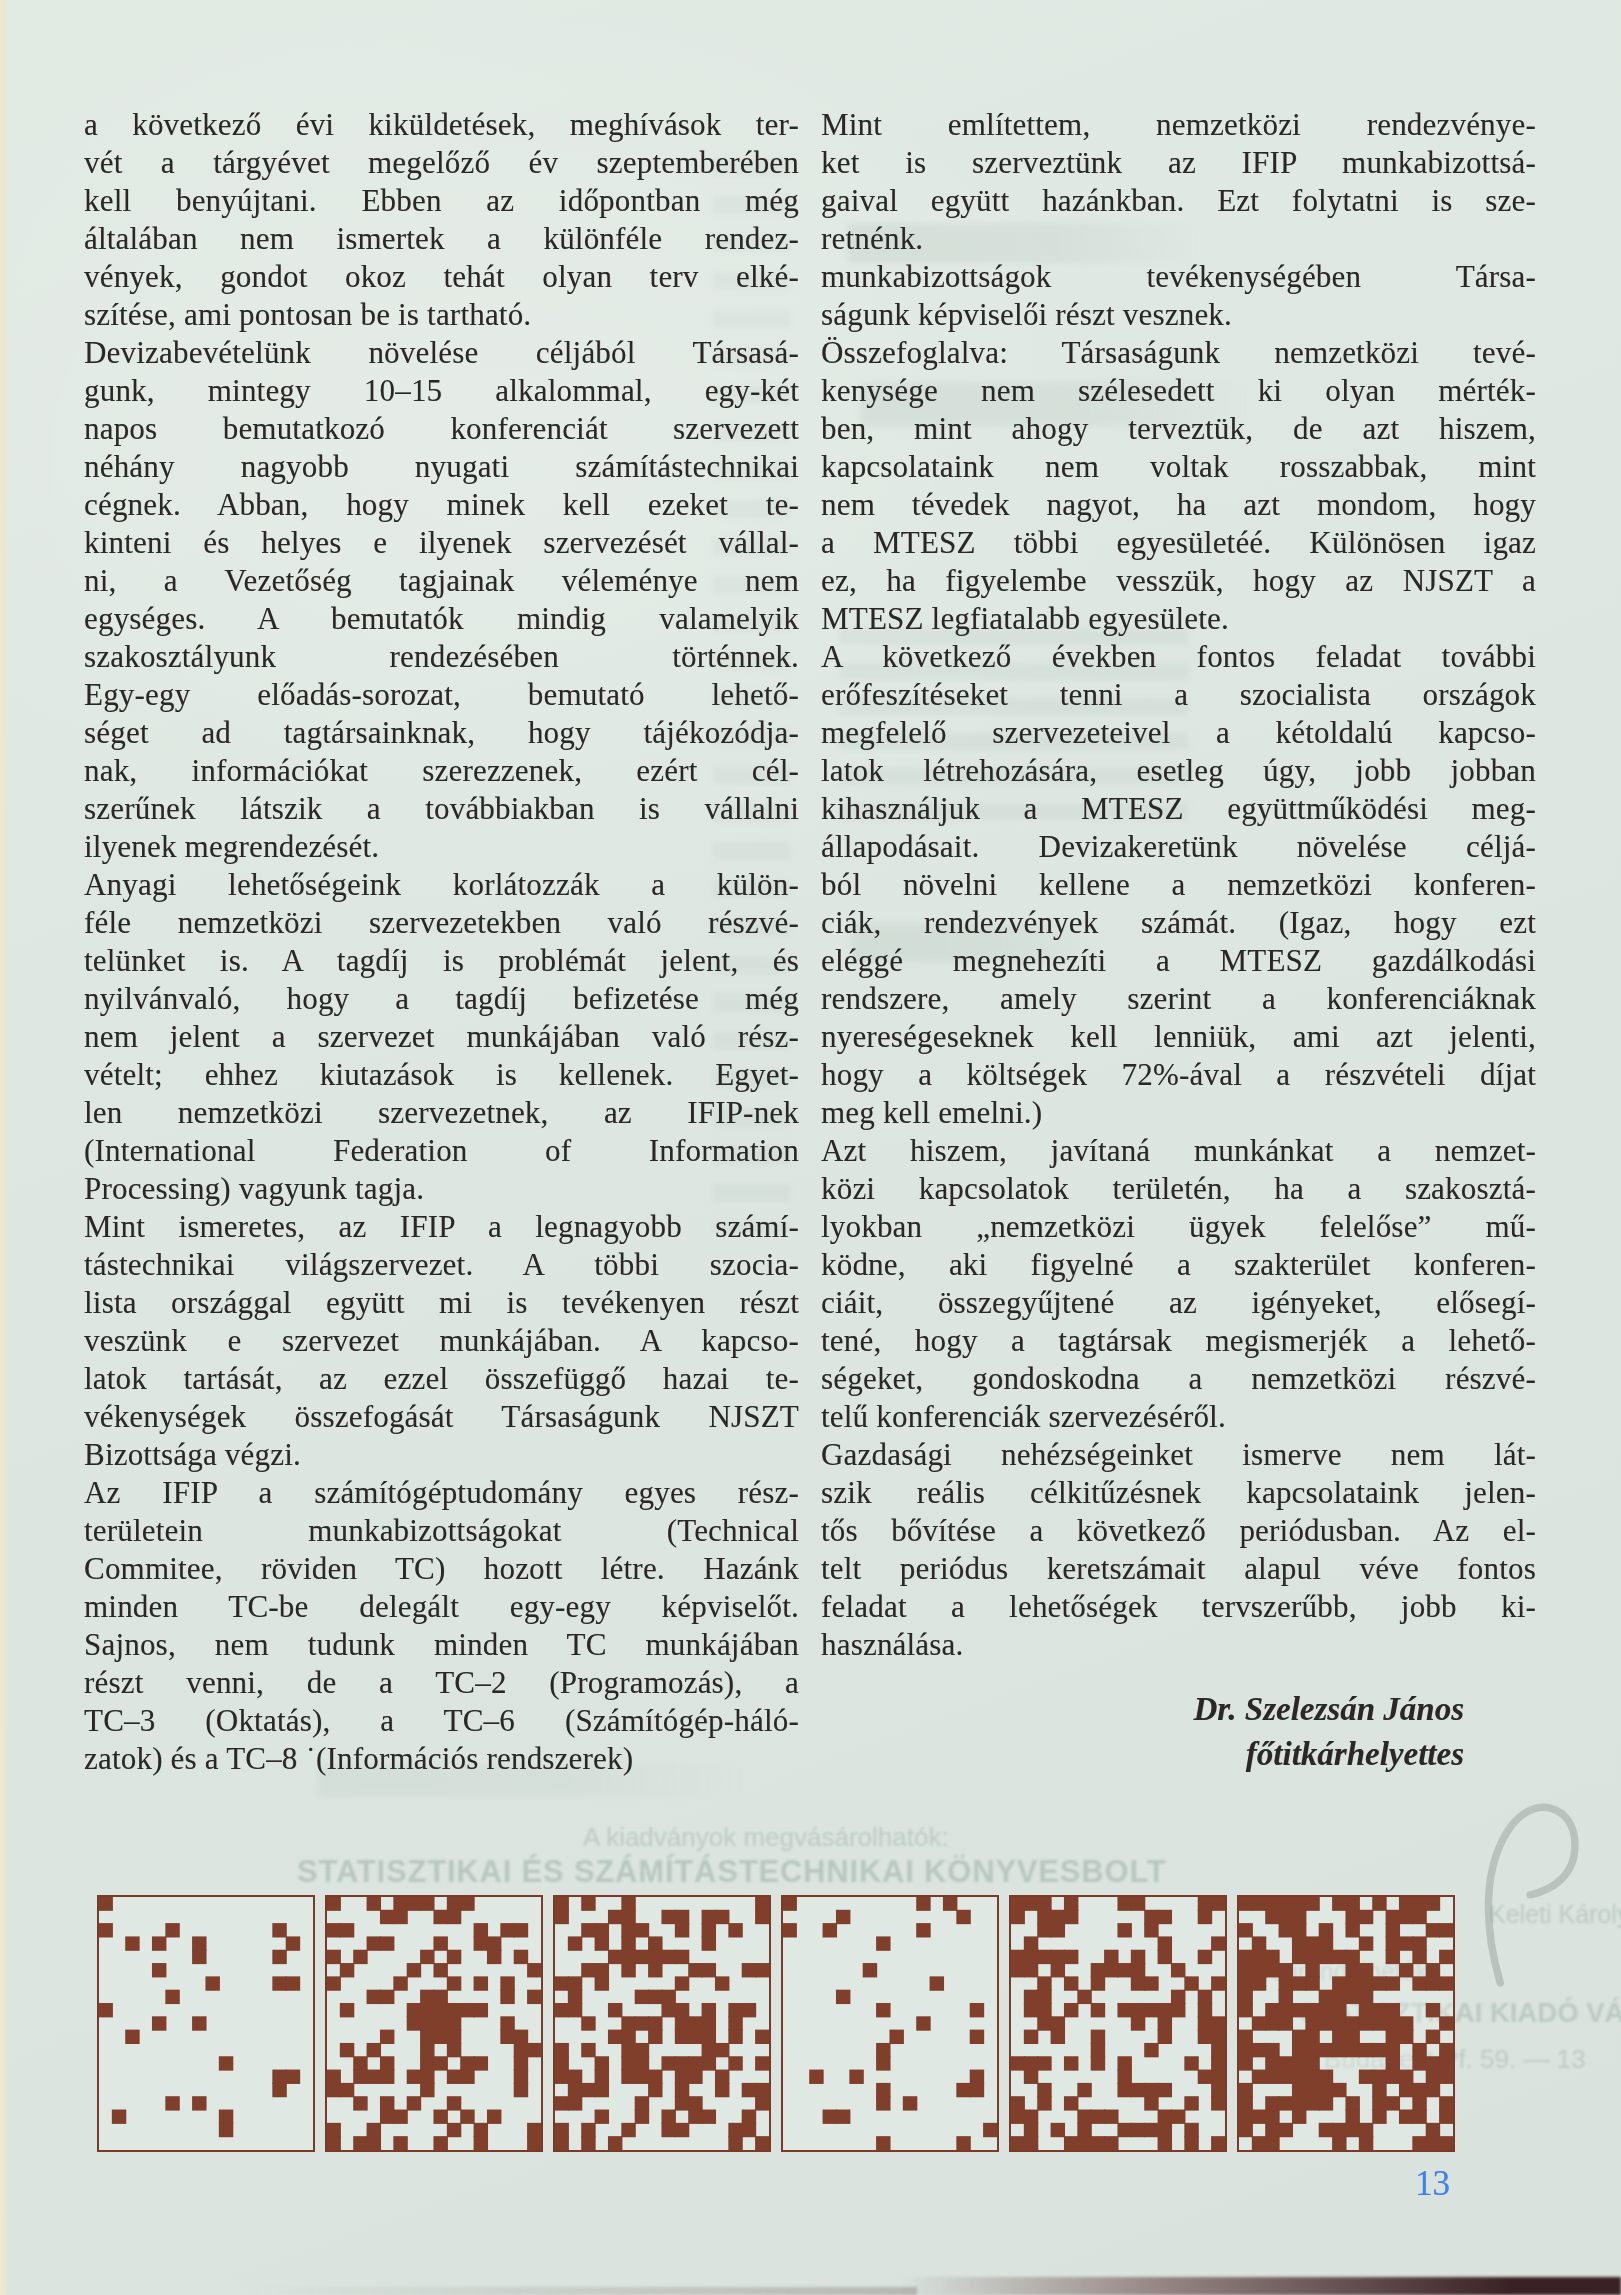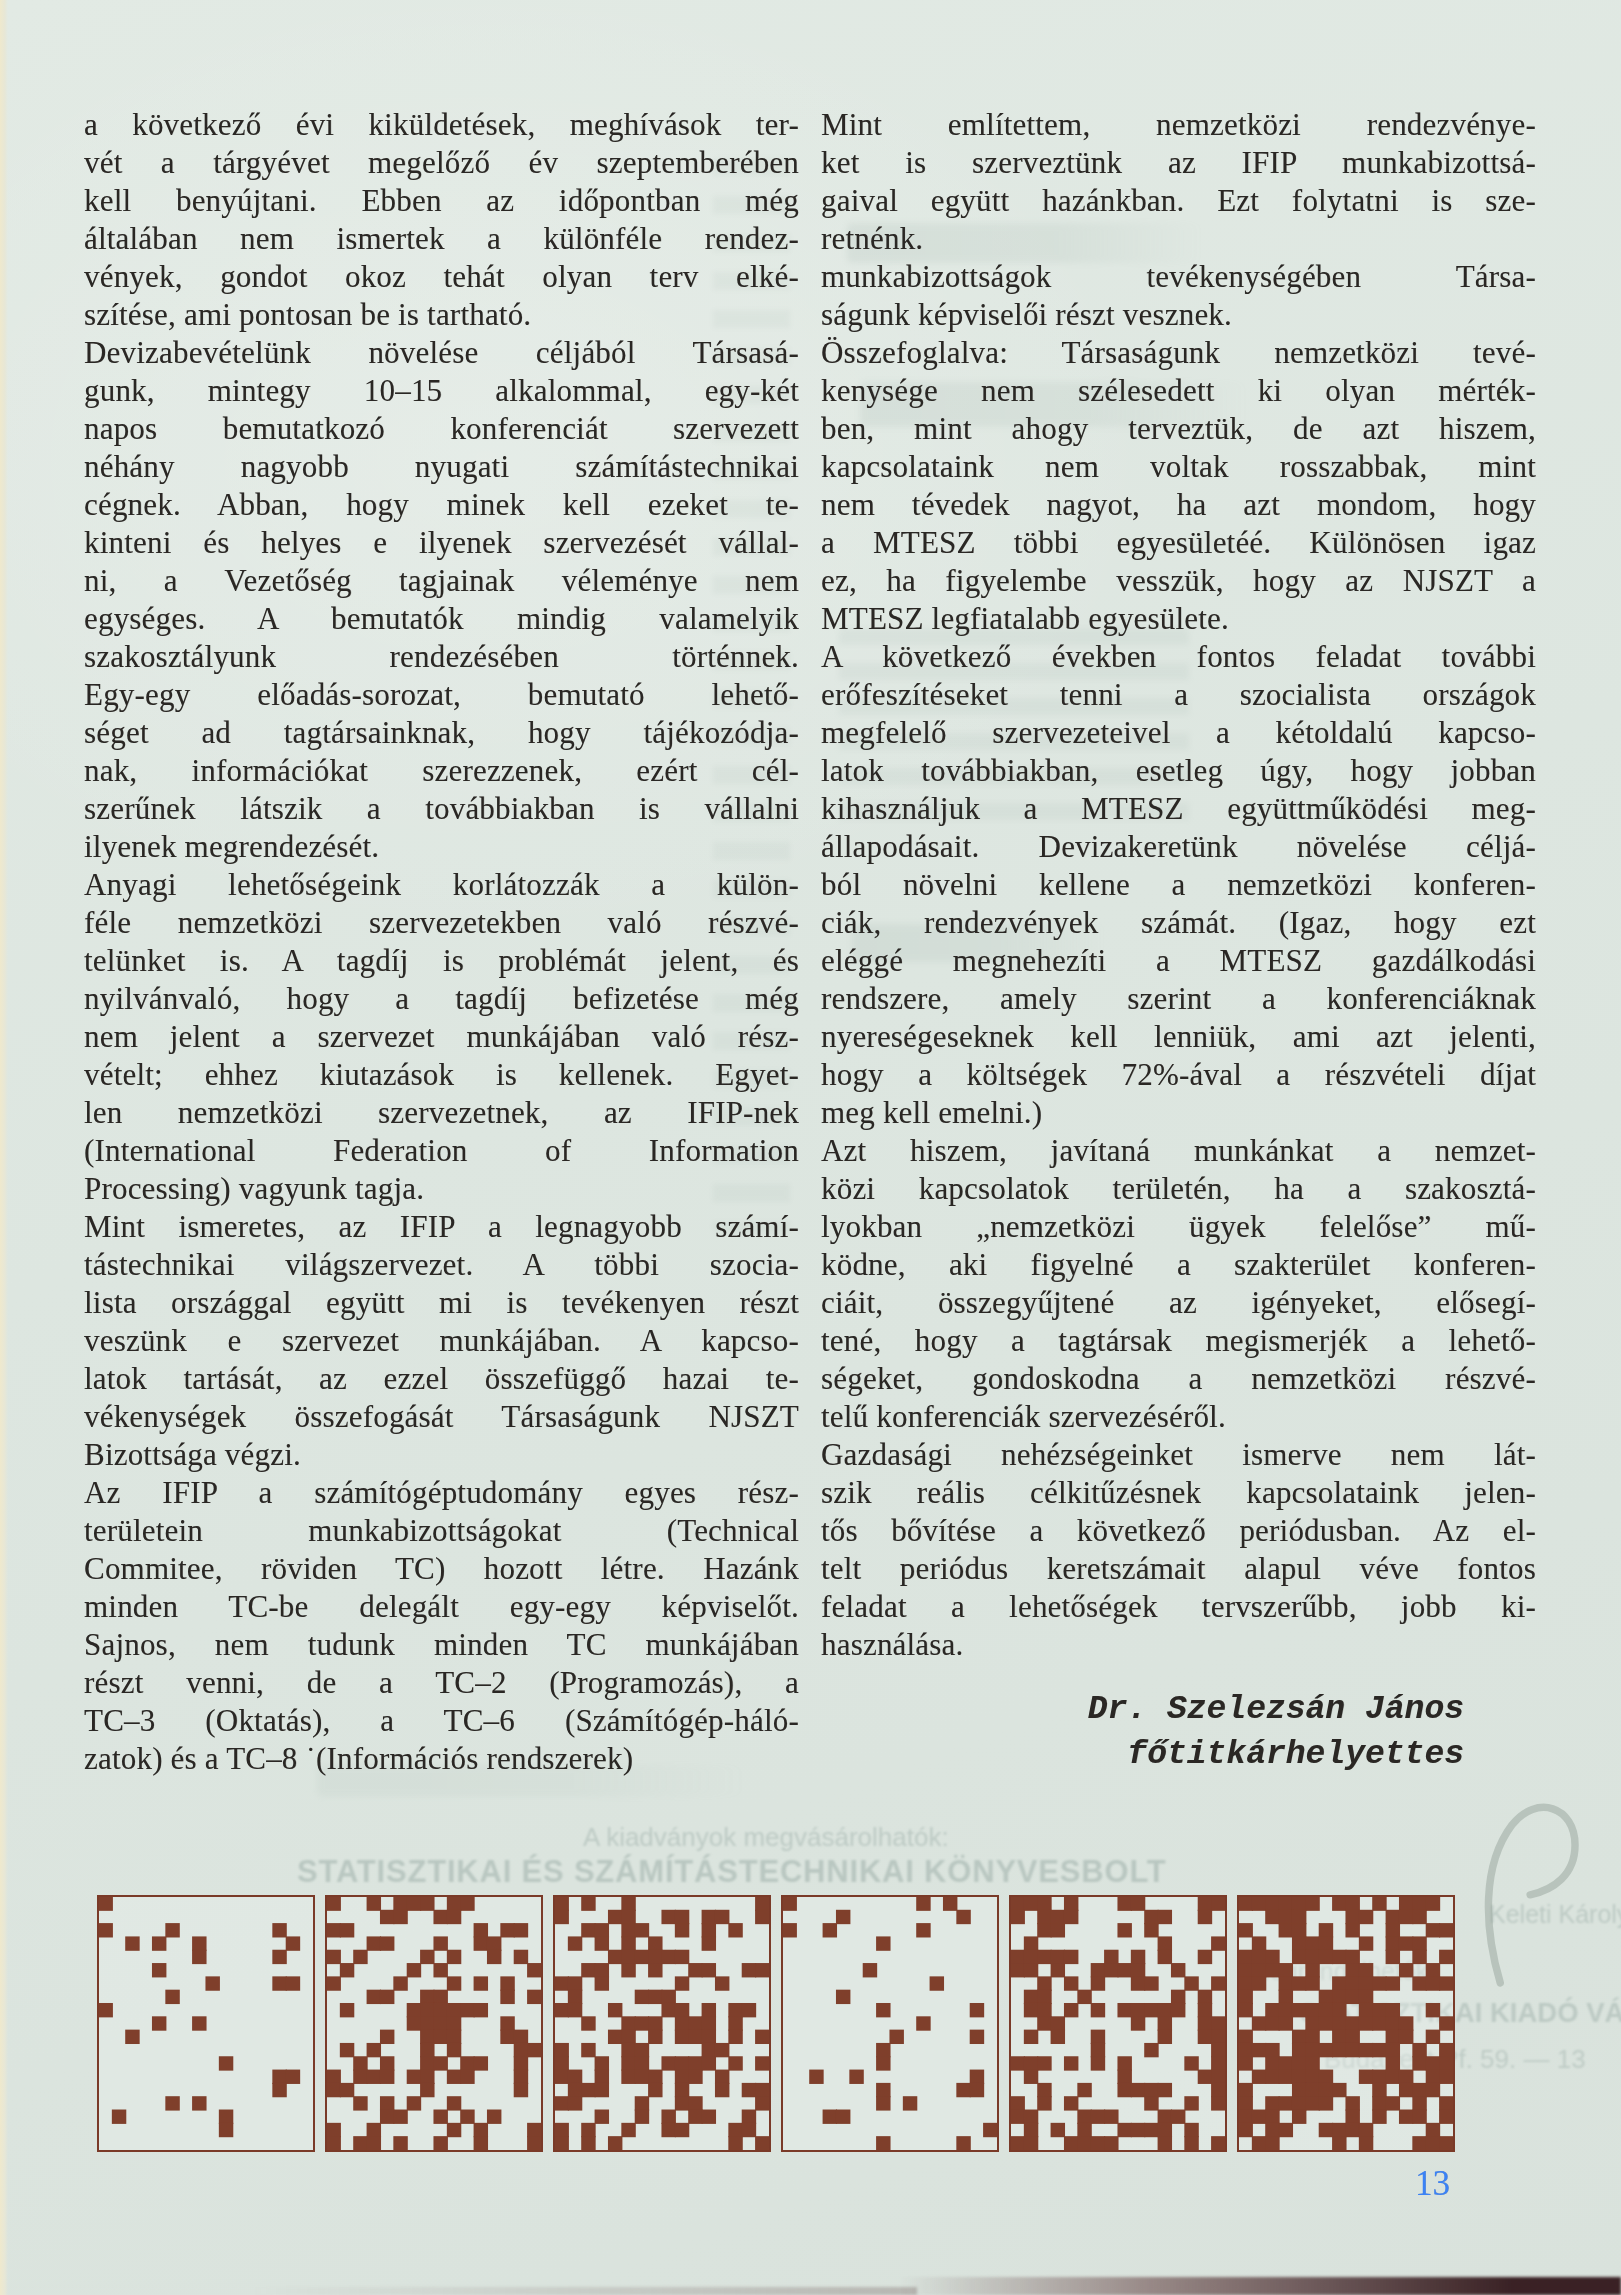--- a/index.html
+++ b/index.html
@@ -28,21 +28,21 @@
     letter-spacing:0.2px;
   }
   #col-left{left:84px;}
   #col-right{left:821px;}
   .line{text-align:justify;text-align-last:justify;white-space:nowrap;}
   .line.last{text-align-last:left;}
 
   
   .signature{position:absolute;left:959px;top:1687px;width:505px;text-align:right;
     font-style:italic;font-weight:bold;font-size:33px;line-height:45px;color:#2a2724;
-    text-shadow:0.3px 0.4px 0 rgba(42,39,36,0.28);font-family:Liberation Mono, monospace;}
+    text-shadow:0.3px 0.4px 0 rgba(42,39,36,0.28);}
 
   
   .pagenum{position:absolute;left:1415px;top:2164px;font-size:35px;color:#3b82f6;
     text-shadow:0.3px 0.4px 0 rgba(42,39,36,0.3);}
 
   
   .panels{position:absolute;left:97px;top:1895px;height:257px;white-space:nowrap;}
   .panel{display:inline-block;vertical-align:top;width:218px;height:257px;
     border:2.5px solid #7a3a28;box-sizing:border-box;margin-right:10px;
     background:rgba(236,242,237,0.35);}
@@ -171,21 +171,21 @@
         <div class="line">kapcsolataink nem voltak rosszabbak, mint</div>
         <div class="line">nem tévedek nagyot, ha azt mondom, hogy</div>
         <div class="line">a MTESZ többi egyesületéé. Különösen igaz</div>
         <div class="line">ez, ha figyelembe vesszük, hogy az NJSZT a</div>
         <div class="line last">MTESZ legfiatalabb egyesülete.</div>
       </div>
       <div>
         <div class="line">A következő években fontos feladat további</div>
         <div class="line">erőfeszítéseket tenni a szocialista országok</div>
         <div class="line">megfelelő szervezeteivel a kétoldalú kapcso-</div>
-        <div class="line">latok továbbiakban, esetleg úgy, hogy jobban</div>
+        <div class="line">latok létrehozására, esetleg úgy, jobb jobban</div>
         <div class="line">kihasználjuk a MTESZ együttműködési meg-</div>
         <div class="line">állapodásait. Devizakeretünk növelése céljá-</div>
         <div class="line">ból növelni kellene a nemzetközi konferen-</div>
         <div class="line">ciák, rendezvények számát. (Igaz, hogy ezt</div>
         <div class="line">eléggé megnehezíti a MTESZ gazdálkodási</div>
         <div class="line">rendszere, amely szerint a konferenciáknak</div>
         <div class="line">nyereségeseknek kell lenniük, ami azt jelenti,</div>
         <div class="line">hogy a költségek 72%-ával a részvételi díjat</div>
         <div class="line last">meg kell emelni.)</div>
       </div>

